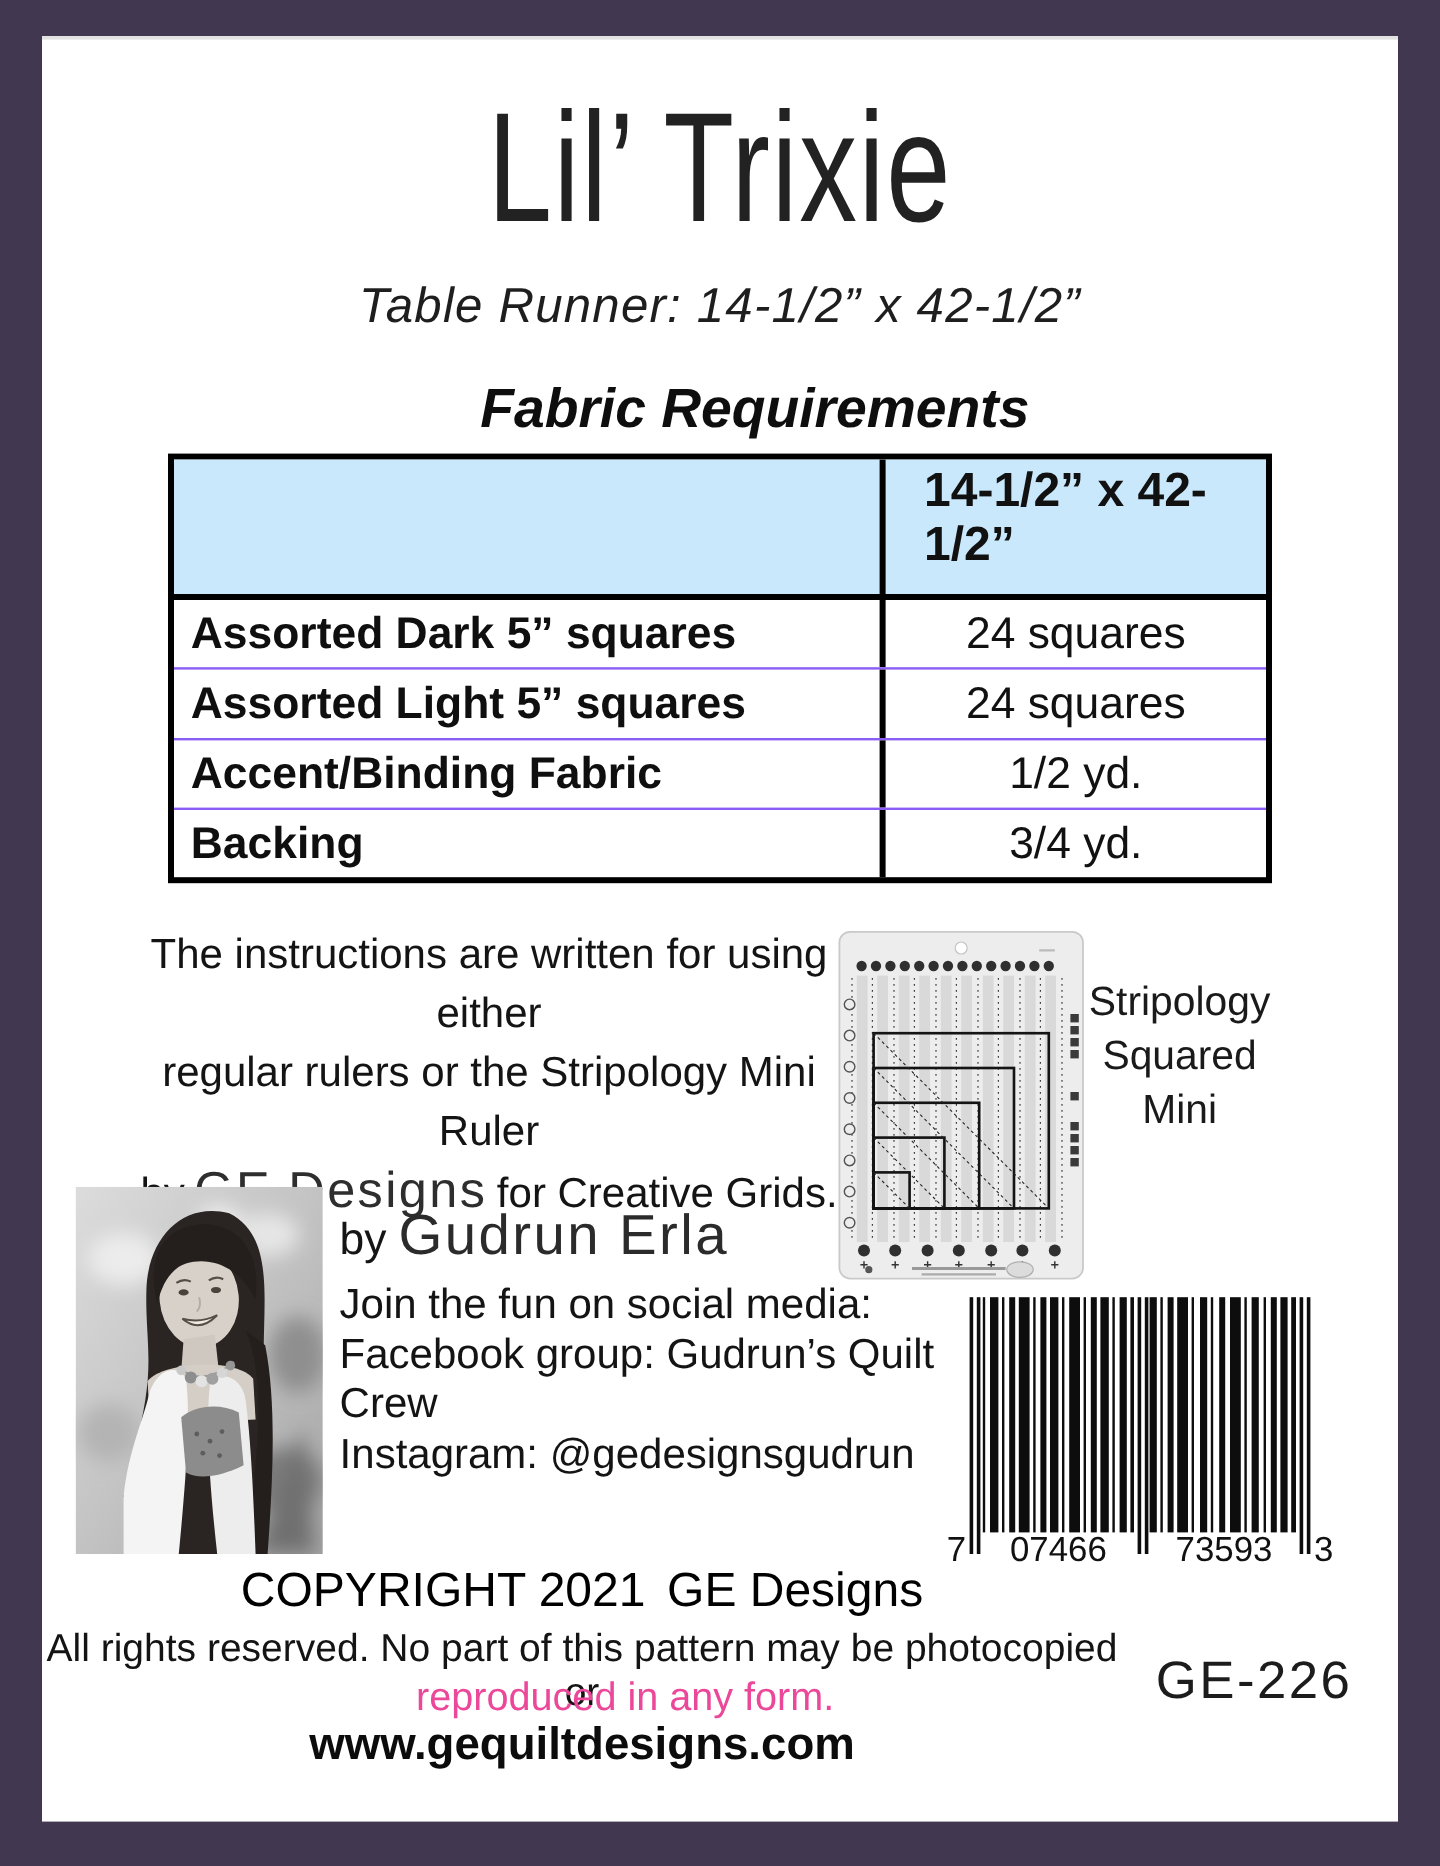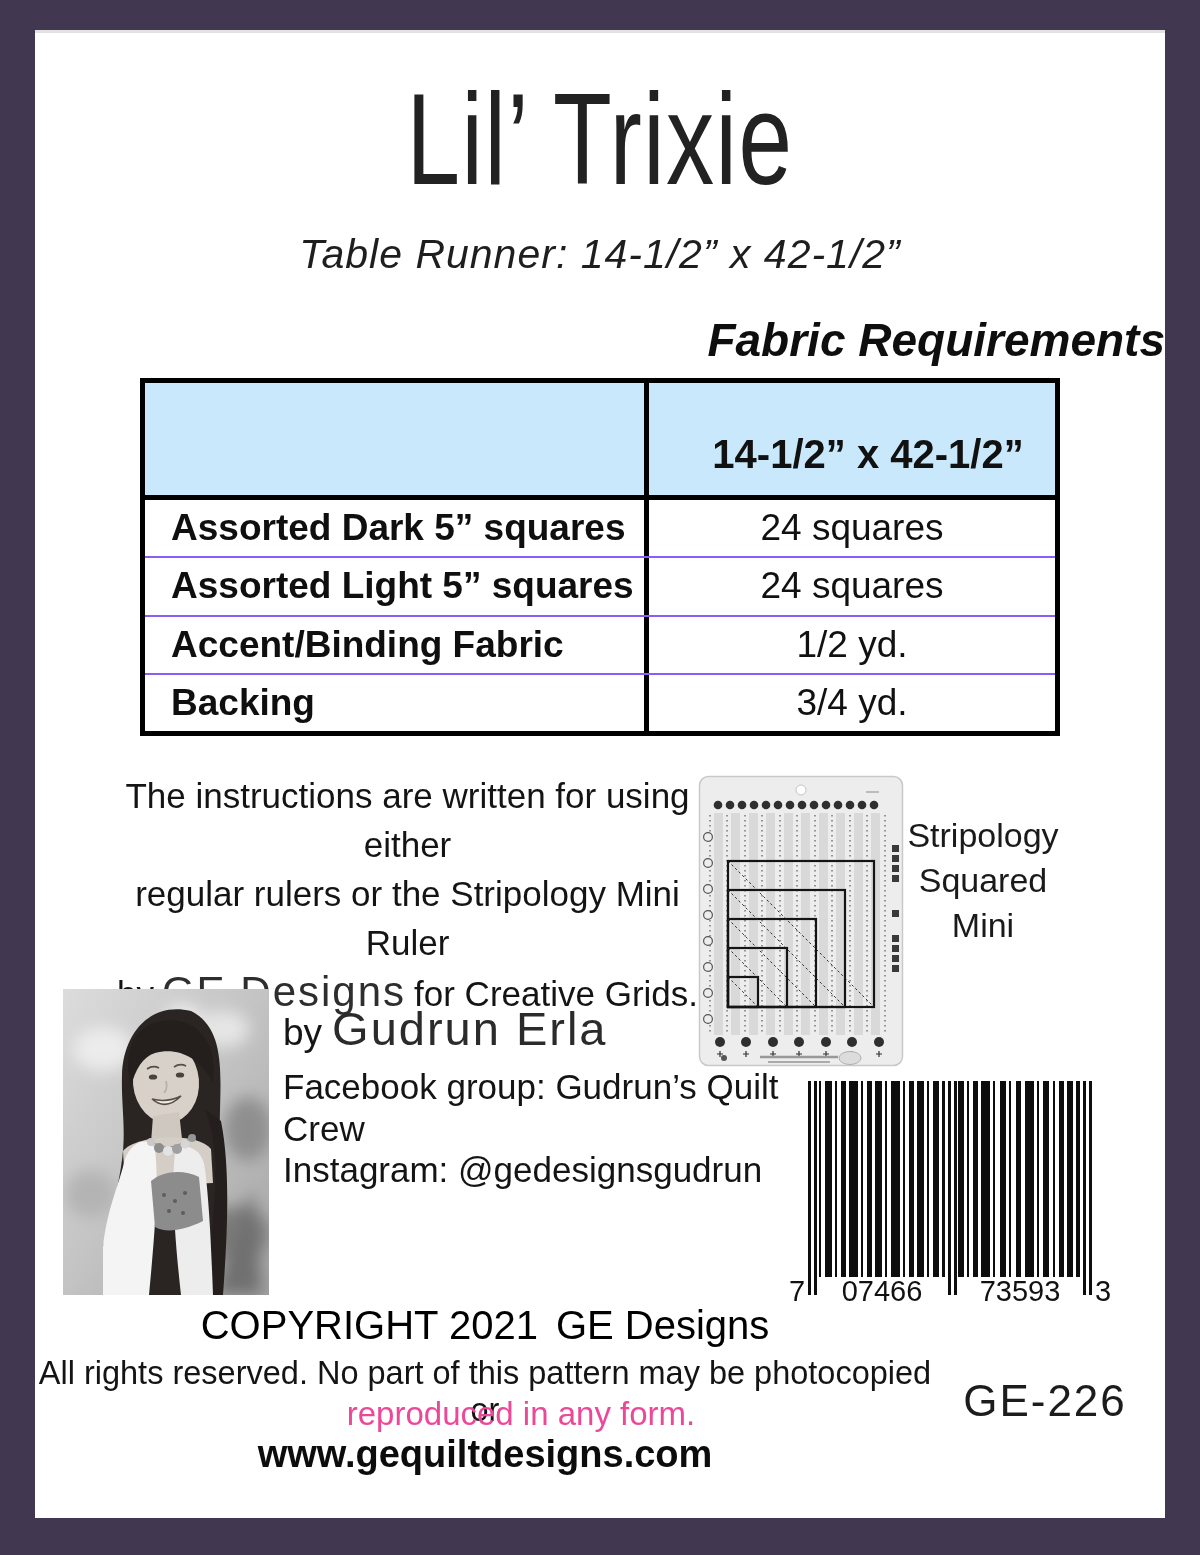--- a/index.html
+++ b/index.html
@@ -7,30 +7,30 @@
           font-family:"Liberation Sans",sans-serif;color:#161616;}
   .page{position:absolute;left:35px;top:30px;width:1130px;height:1488px;background:#ffffff;
         border-top:3px solid #e2e2e2;box-sizing:border-box;}
   .abs{position:absolute;}
 
   .title{left:0;top:38px;width:100%;text-align:center;font-size:130px;line-height:1.05;
          font-weight:300;color:#222;transform:scaleX(.74);transform-origin:50% 50%;
          letter-spacing:2px;white-space:nowrap;}
   .subtitle{left:0;top:198px;width:100%;text-align:center;font-style:italic;font-weight:300;
             font-size:41px;letter-spacing:1px;color:#1e1e1e;}
-  .section-heading{left:0;top:280px;width:100%;text-align:right;font-weight:bold;
-                   font-style:italic;font-size:46px;color:#0e0e0e;}
+  .section-heading{left:0;top:280px;width:100%;text-align:center;font-weight:bold;
+                   font-style:italic;font-size:46px;color:#0e0e0e;padding-left:29px;}
 
   .fabric-table{left:105px;top:345px;width:920px;height:358px;border:5px solid #000;
                 box-sizing:border-box;display:flex;flex-direction:column;background:#fff;}
   .t-head{display:flex;height:112px;background:#c9e8fb;border-bottom:5px solid #000;flex:none;gap:32px;}
   .t-row{display:flex;flex:1;}
   .t-row + .t-row{border-top:2px solid #8b5cf6;}
-  .c1{width:504px;flex:none;border-right:5px solid #000;box-sizing:border-box;display:flex;
-      align-items:center;padding-left:26px;font-weight:bold;font-size:37px;color:#0f0f0f;}
+  .c1{width:593px;flex:none;border-right:5px solid #000;box-sizing:border-box;display:flex;
+      align-items:center;padding-left:14px;font-weight:bold;font-size:37px;color:#0f0f0f;}
   .c2{flex:1;display:flex;align-items:center;justify-content:center;font-size:37px;color:#111;}
   .t-head .c2{font-weight:bold;font-size:40px;align-items:flex-end;padding-bottom:18px;}
 
   .instructions{left:60px;top:738px;width:625px;text-align:center;font-size:35px;
                 line-height:49px;color:#141414;}
   .brand-thin{font-weight:300;font-size:42px;letter-spacing:2px;color:#2e2e2e;margin:0 8px;}
 
   .ruler-svg{left:663px;top:742px;width:207px;height:293px;}
   .ruler-caption{left:853px;top:780px;width:190px;text-align:center;font-size:34px;
                  line-height:45px;color:#1a1a1a;}
@@ -252,20 +252,21 @@
           <circle cx="114" cy="160" r="5" fill="#a0a0a0"></circle>
         <circle cx="122" cy="155" r="4.4" fill="#d6d6d6"></circle>
           <circle cx="129" cy="149" r="4" fill="#969696"></circle>
       </g>
     </svg>
 
     <div class="abs author">
       <div class="byline">
         <span>by</span><span class="author-name">Gudrun Erla</span>
       </div>
+      <p>Join the fun on social media:</p>
       <p>Facebook group: Gudrun’s Quilt Crew</p>
       <p>Instagram: @gedesignsgudrun</p>
     </div>
 
     <svg class="abs barcode-svg" viewBox="0 0 330 245">
       <g fill="#0d0d0d">
         <rect x="23" y="8" width="3" height="214"></rect>
           <rect x="29" y="8" width="3" height="214"></rect>
         <rect x="163" y="8" width="3" height="214"></rect>
           <rect x="169" y="8" width="3" height="214"></rect>

